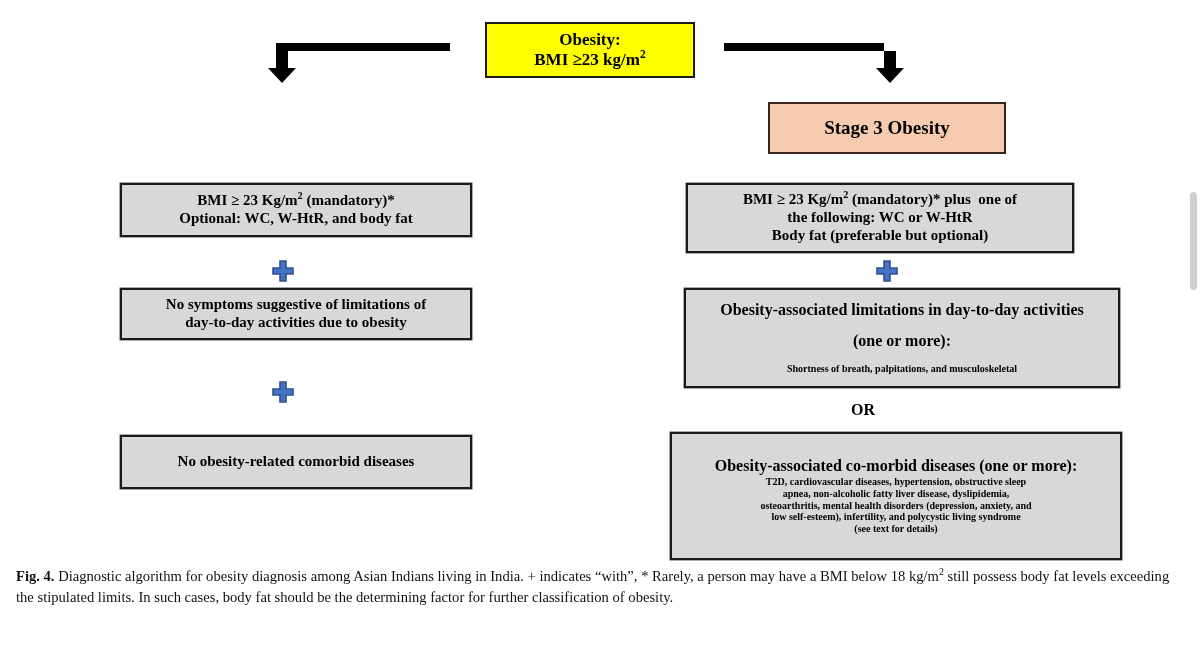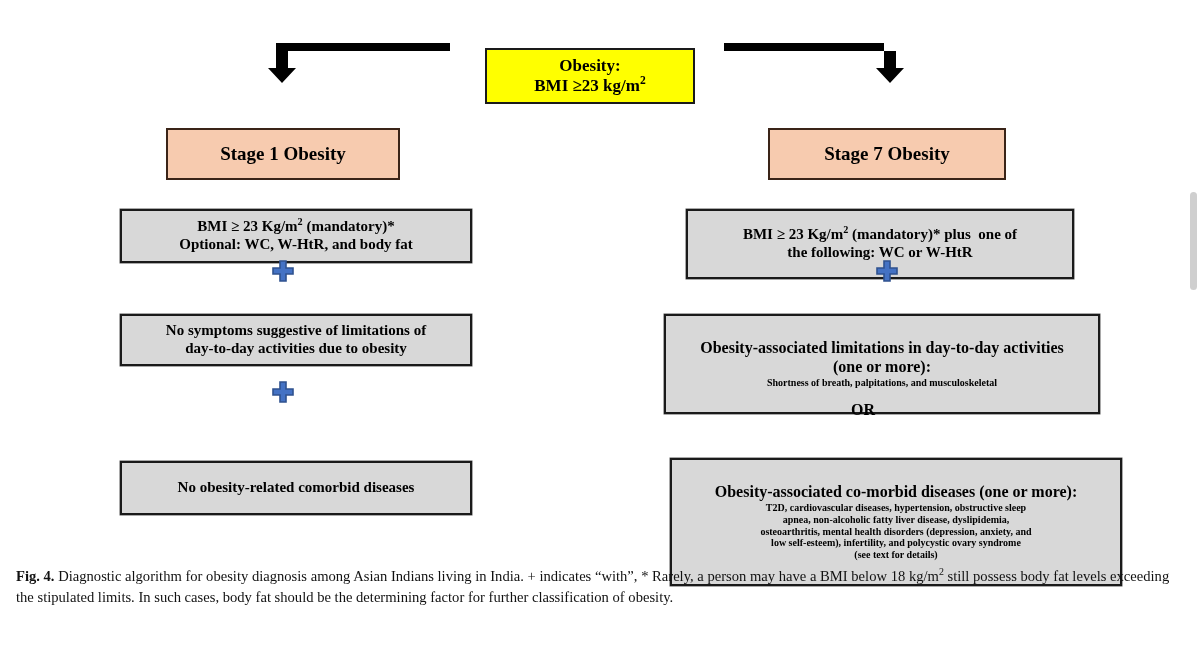--- a/index.html
+++ b/index.html
@@ -26,21 +26,20 @@
   .node {
     position: absolute;
     box-sizing: border-box;
     display: flex;
     flex-direction: column;
     align-items: center;
     justify-content: center;
     text-align: center;
     font-weight: bold;
     line-height: 1.18;
-    margin-top: 26px;
   }
   .node .ln { display: block; width: 100%; }
 
   .box-yellow {
     background: #ffff00;
     border: 2.5px solid #1a1a1a;
     font-size: 17px;
   }
   .box-peach {
     background: #f7cbaf;
@@ -127,26 +126,23 @@
       <path d="M188,5 L188,13 L26,13 L26,30 L34,30 L20,45 L6,30 L14,30 L14,5 Z" fill="#000000"></path>
     </svg>
   </div>
 
   <div class="arrow" style="left:722px; top:38px; width:200px; height:46px;">
     <svg width="200" height="46" viewBox="0 0 200 46">
       <path d="M2,5 L2,13 L174,13 L174,30 L182,30 L168,45 L154,30 L162,30 L162,5 Z" fill="#000000"></path>
     </svg>
   </div>
 
-  <div class="node box-peach" style="left:166px; top:102px; width:234px; height:52px;">
-    <span class="ln">Stage 1 Obesity</span>
-  </div>
 
   <div class="node box-peach" style="left:768px; top:102px; width:238px; height:52px;">
-    <span class="ln">Stage 7 Obesity</span>
+    <span class="ln">Stage 3 Obesity</span>
   </div>
 
   <div class="node box-gray" style="left:120px; top:183px; width:352px; height:54px;">
     <span class="ln">BMI <span class="ge">≥</span> 23 Kg/m<sup>2</sup> (mandatory)*</span>
     <span class="ln">Optional: WC, W-HtR, and body fat</span>
   </div>
 
   <div class="plus" style="left:272px; top:260px;">
     <svg width="22" height="22" viewBox="0 0 22 22">
       <path d="M8,1 L14,1 L14,8 L21,8 L21,14 L14,14 L14,21 L8,21 L8,14 L1,14 L1,8 L8,8 Z" fill="#4472c4" stroke="#2f528f" stroke-width="1.6" stroke-linejoin="miter"></path>
@@ -164,42 +160,43 @@
     </svg>
   </div>
 
   <div class="node box-gray" style="left:120px; top:435px; width:352px; height:54px;">
     <span class="ln">No obesity-related comorbid diseases</span>
   </div>
 
   <div class="node box-gray" style="left:686px; top:183px; width:388px; height:70px;">
     <span class="ln">BMI <span class="ge">≥</span> 23 Kg/m<sup>2</sup> (mandatory)* plus&nbsp; one of</span>
     <span class="ln">the following: WC or W-HtR</span>
+    <span class="ln">Body fat (preferable but optional)</span>
   </div>
 
   <div class="plus" style="left:876px; top:260px;">
     <svg width="22" height="22" viewBox="0 0 22 22">
       <path d="M8,1 L14,1 L14,8 L21,8 L21,14 L14,14 L14,21 L8,21 L8,14 L1,14 L1,8 L8,8 Z" fill="#4472c4" stroke="#2f528f" stroke-width="1.6" stroke-linejoin="miter"></path>
     </svg>
   </div>
 
-  <div class="node box-gray" style="left:664px; top:288px; width:436px; height:100px;">
+  <div class="node box-gray" style="left:684px; top:288px; width:436px; height:100px;gap:12px;">
     <span class="ln big-line">Obesity-associated limitations in day-to-day activities</span>
     <span class="ln big-line">(one or more):</span>
     <span class="ln small-line">Shortness of breath, palpitations,  and musculoskeletal</span>
   </div>
 
   <div class="or-label" style="left:823px; top:401px; width:80px;">OR</div>
 
   <div class="node box-gray" style="left:670px; top:432px; width:452px; height:128px;">
     <span class="ln big-line">Obesity-associated co-morbid diseases (one or more):</span>
     <span class="ln small-line">T2D, cardiovascular diseases, hypertension, obstructive sleep</span>
     <span class="ln small-line">apnea, non-alcoholic fatty liver disease, dyslipidemia,</span>
     <span class="ln small-line">osteoarthritis, mental health disorders (depression, anxiety, and</span>
-    <span class="ln small-line">low self-esteem), infertility, and polycystic ovary syndrome</span>
+    <span class="ln small-line">low self-esteem), infertility, and polycystic living syndrome</span>
     <span class="ln small-line">(see text for details)</span>
   </div>
 
   <div class="caption">
     <b>Fig. 4.</b><span> Diagnostic algorithm for obesity diagnosis among Asian Indians living in India. + indicates “with”, * Rarely, a person may have a BMI below 18 kg/m</span><sup>2</sup>
     <span>still possess body fat levels exceeding the stipulated limits. In such cases, body fat should be the determining factor for further classification of obesity.</span>
   </div>
 
   <div class="scrollbar-track">
     <div class="scrollbar-thumb"></div>

